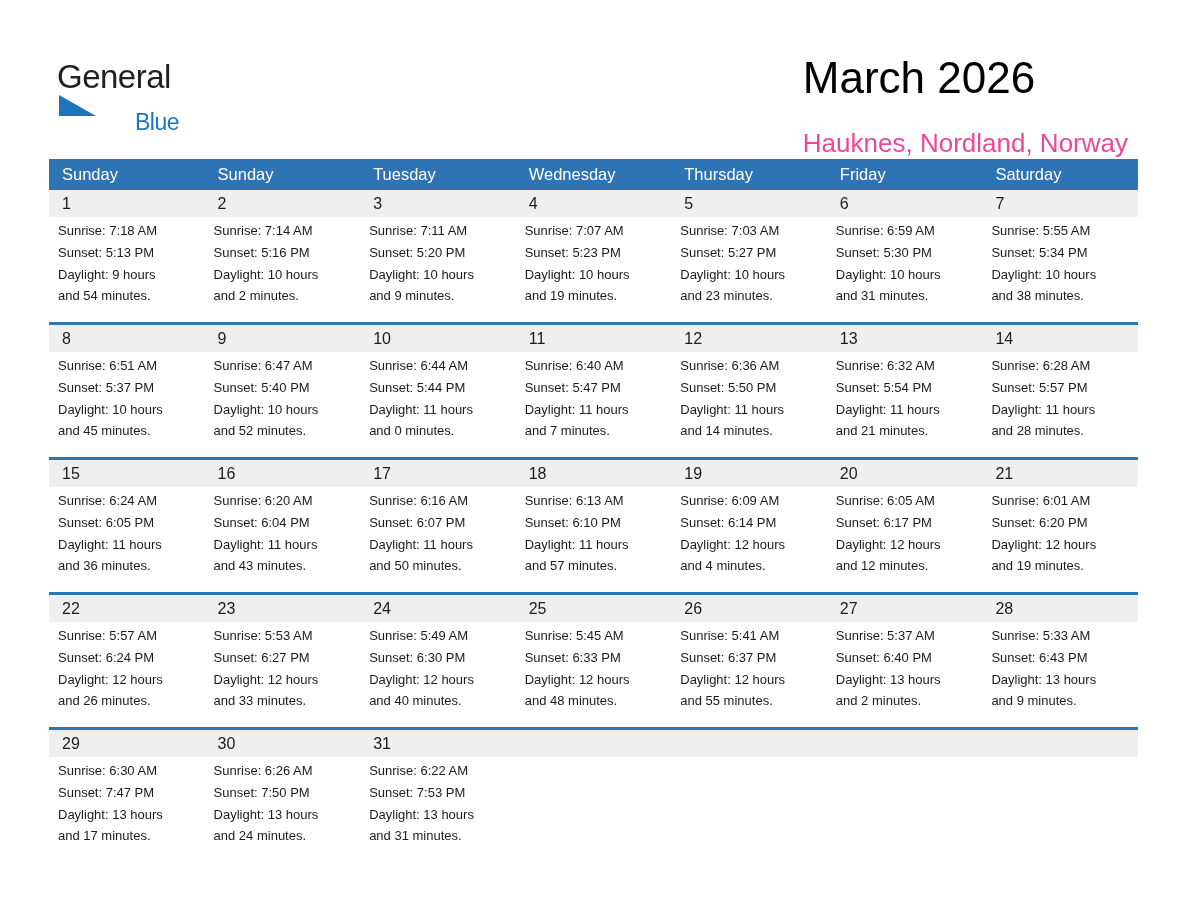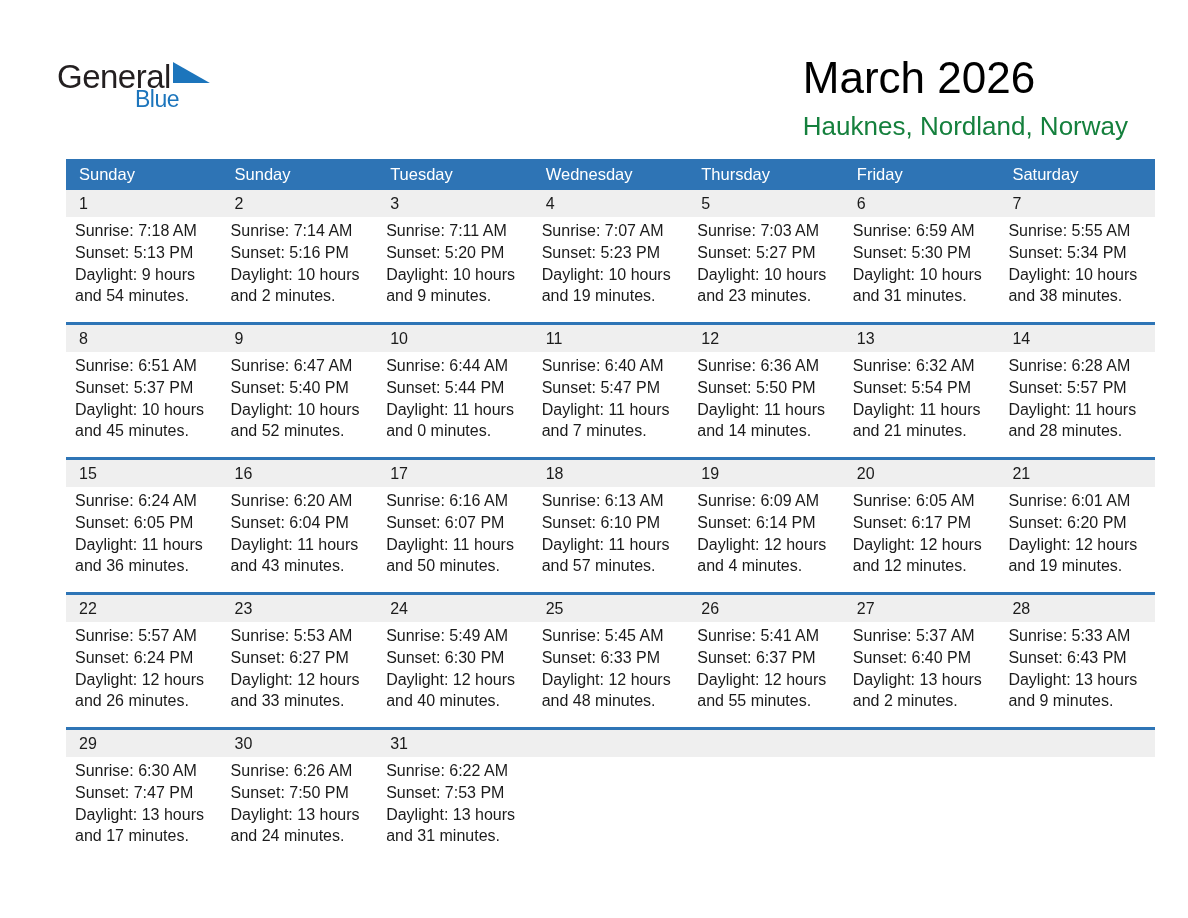--- a/index.html
+++ b/index.html
@@ -21,21 +21,21 @@
     overflow: hidden;
   }
 
   
   .logo {
     position: absolute;
     left: 57px;
     top: 60px;
     line-height: 1;
   }
-  .logo-row { display: flex; align-items: flex-start; }
+  .logo-row { display: flex; align-items: flex-start; flex-direction: column; }
   .logo-general {
     font-size: 33px;
     letter-spacing: -0.5px;
     color: var(--logo-black);
   }
   .logo-triangle {
     display: inline-block;
     width: 37px;
     height: 21px;
     margin-left: 2px;
@@ -60,28 +60,28 @@
   }
   .month-title {
     font-size: 44px;
     font-weight: 400;
     color: #000;
     line-height: 1.05;
   }
   .location-subtitle {
     font-size: 26px;
     font-weight: 400;
-    color: #15803d;
-    margin-top: 10px;
+    color: #ec4899;
+    margin-top: 27px;
   }
 
   
   table.calendar {
     position: absolute;
-    left: 66px;
+    left: 49px;
     top: 159px;
     width: 1089px;
     border-collapse: collapse;
     table-layout: fixed;
   }
   table.calendar th {
     background: var(--header-blue);
     color: #ffffff;
     font-weight: 400;
     font-size: 16.5px;
@@ -104,21 +104,21 @@
     display: flex;
     align-items: center;
   }
   .daynum {
     font-size: 16px;
     color: var(--text-color);
   }
   .cellbody {
     min-height: 105px;
     padding: 3px 4px 0 9px;
-    font-size: 16px;
+    font-size: 13px;
     line-height: 21.8px;
     color: var(--text-color);
   }
 </style>
 </head>
 <body>
 
 <div class="page">
 
   <div class="logo">

